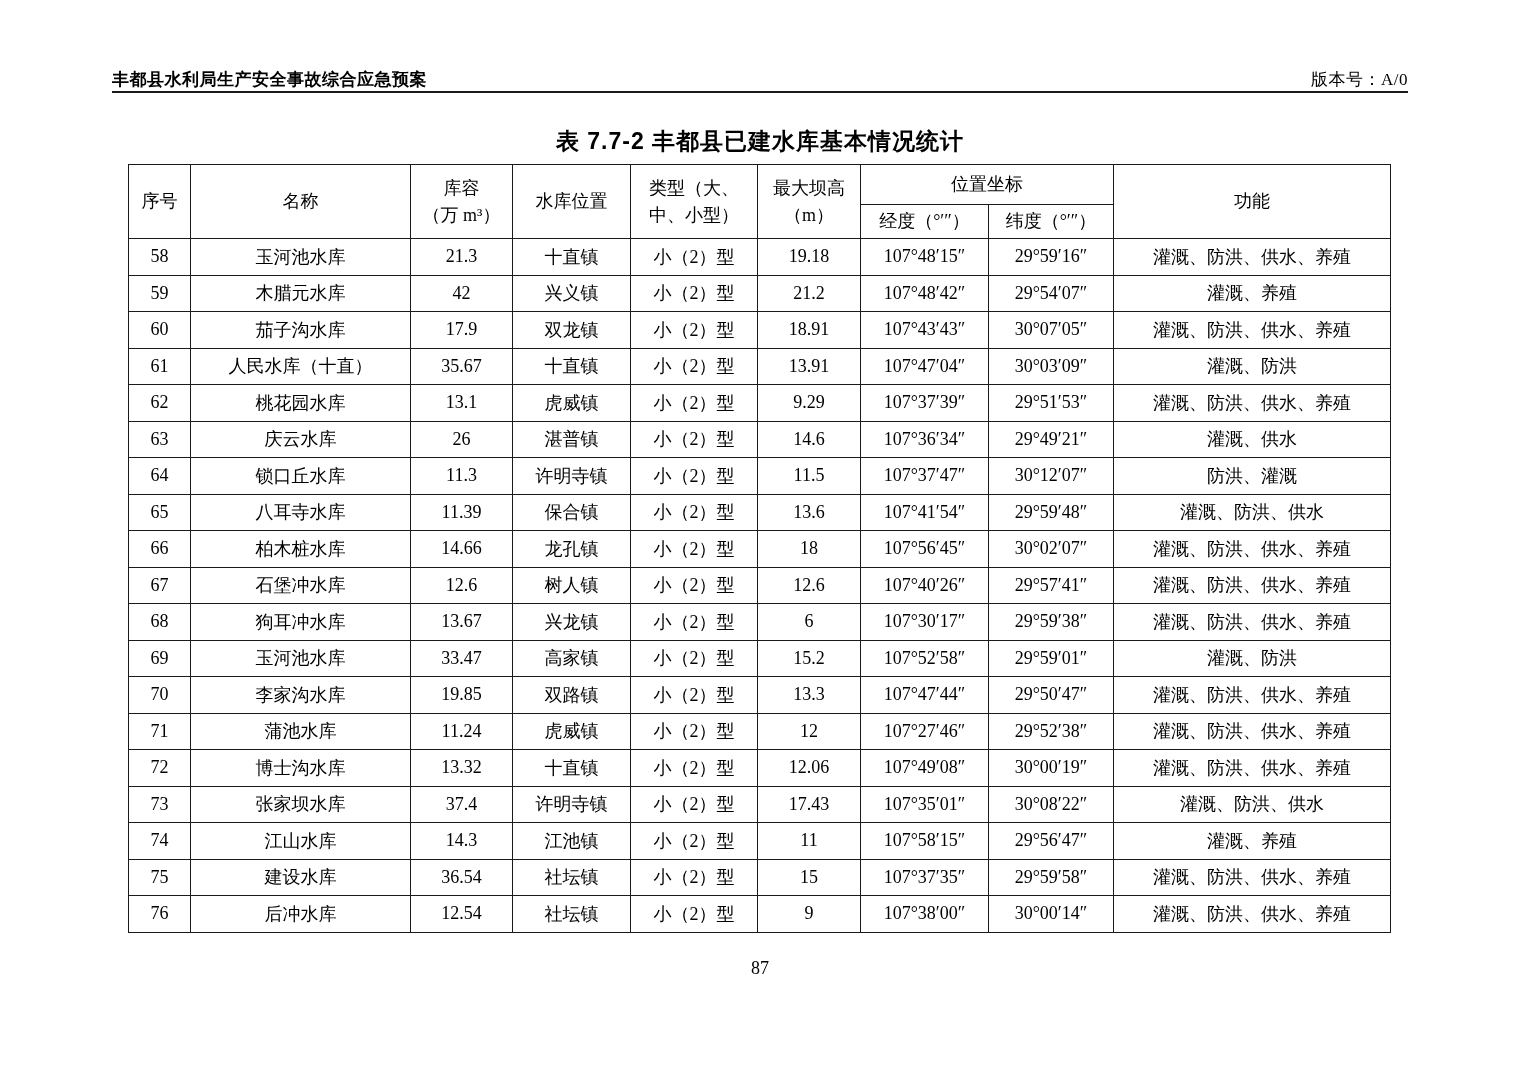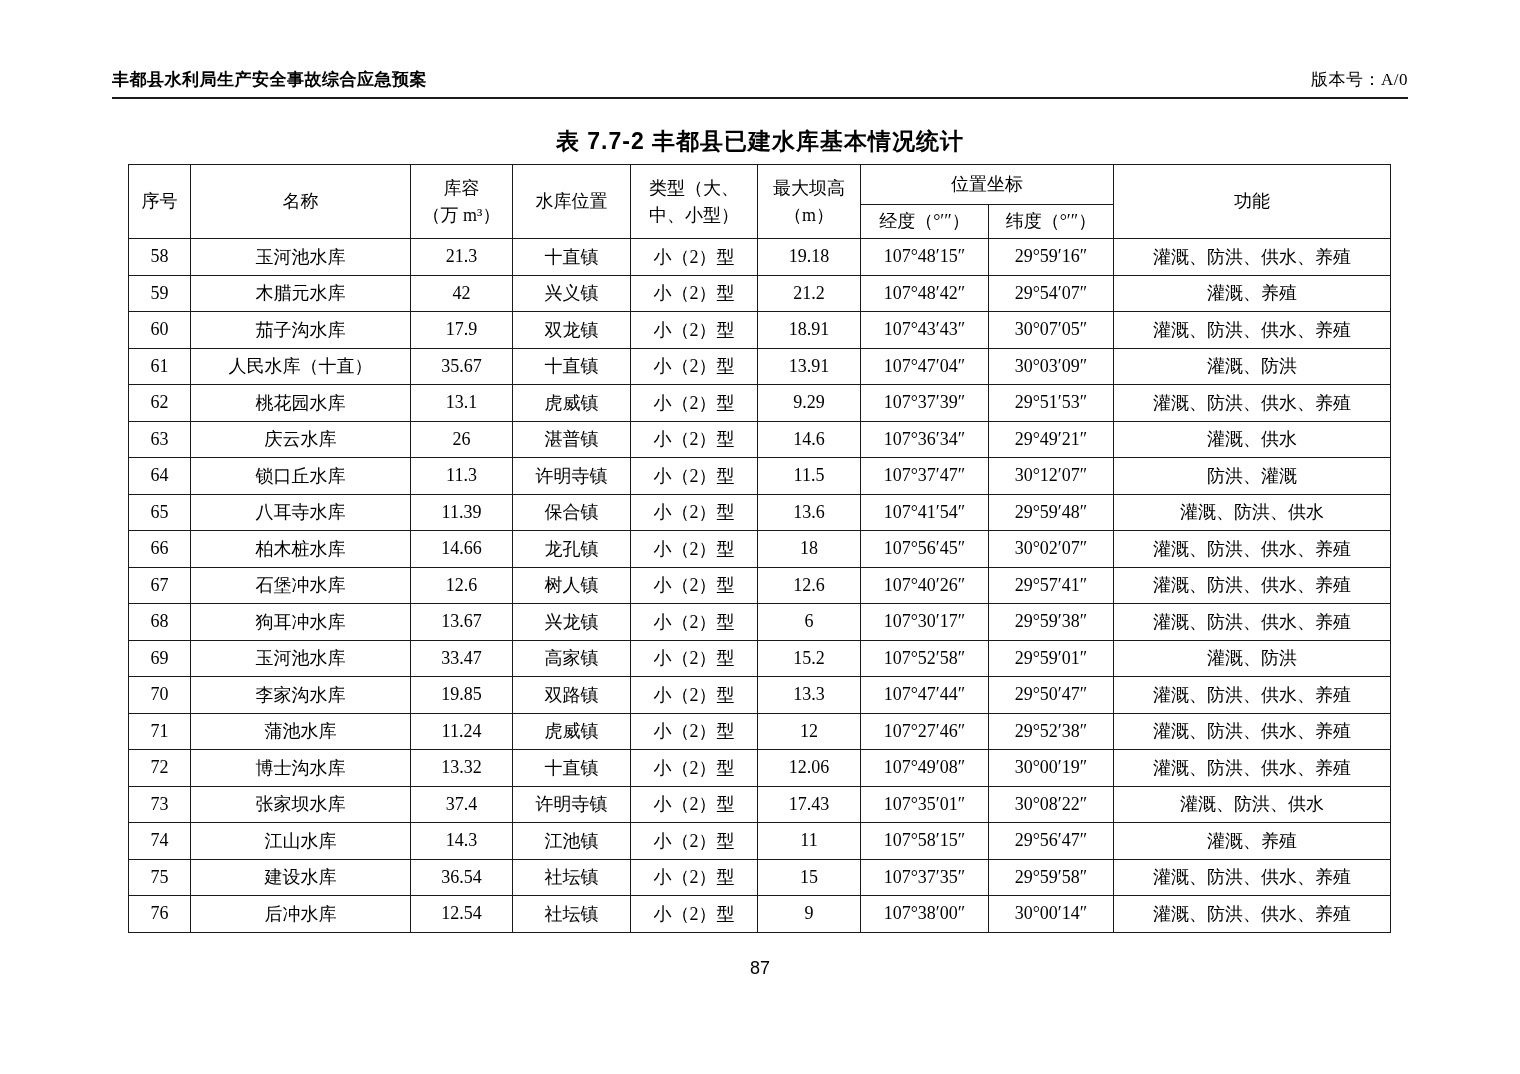--- a/index.html
+++ b/index.html
@@ -20,21 +20,20 @@
   }
   .doc-header {
     position: absolute;
     left: 112px;
     right: 112px;
     top: 68px;
     display: flex;
     justify-content: space-between;
     align-items: flex-end;
     border-bottom: 2px solid #1a1a1a;
-    padding-bottom: 6px;
     font-size: 17px;
     letter-spacing: 0.5px;
   }
   .doc-header .left-title { font-weight: bold; }
   .doc-header .version { font-weight: normal; margin-left: 26px; }
   .table-title {
     position: absolute;
     top: 126px;
     left: 0;
     width: 100%;
@@ -66,21 +65,21 @@
   table.reservoir-table thead tr.h1 { height: 40px; }
   table.reservoir-table thead tr.h2 { height: 34px; }
   table.reservoir-table tbody tr { height: 36.5px; margin-left: 32px; }
   .page-number {
     position: absolute;
     top: 958px;
     left: 0;
     width: 100%;
     text-align: center;
     font-size: 18px;
-    font-family: Liberation Sans, sans-serif;
+    font-family: Liberation Serif, serif;
   }
 </style>
 </head>
 <body>
 
 <div class="page">
 
   <div class="doc-header">
     <span class="left-title">丰都县水利局生产安全事故综合应急预案</span>
     <span class="version">版本号：A/0</span>

